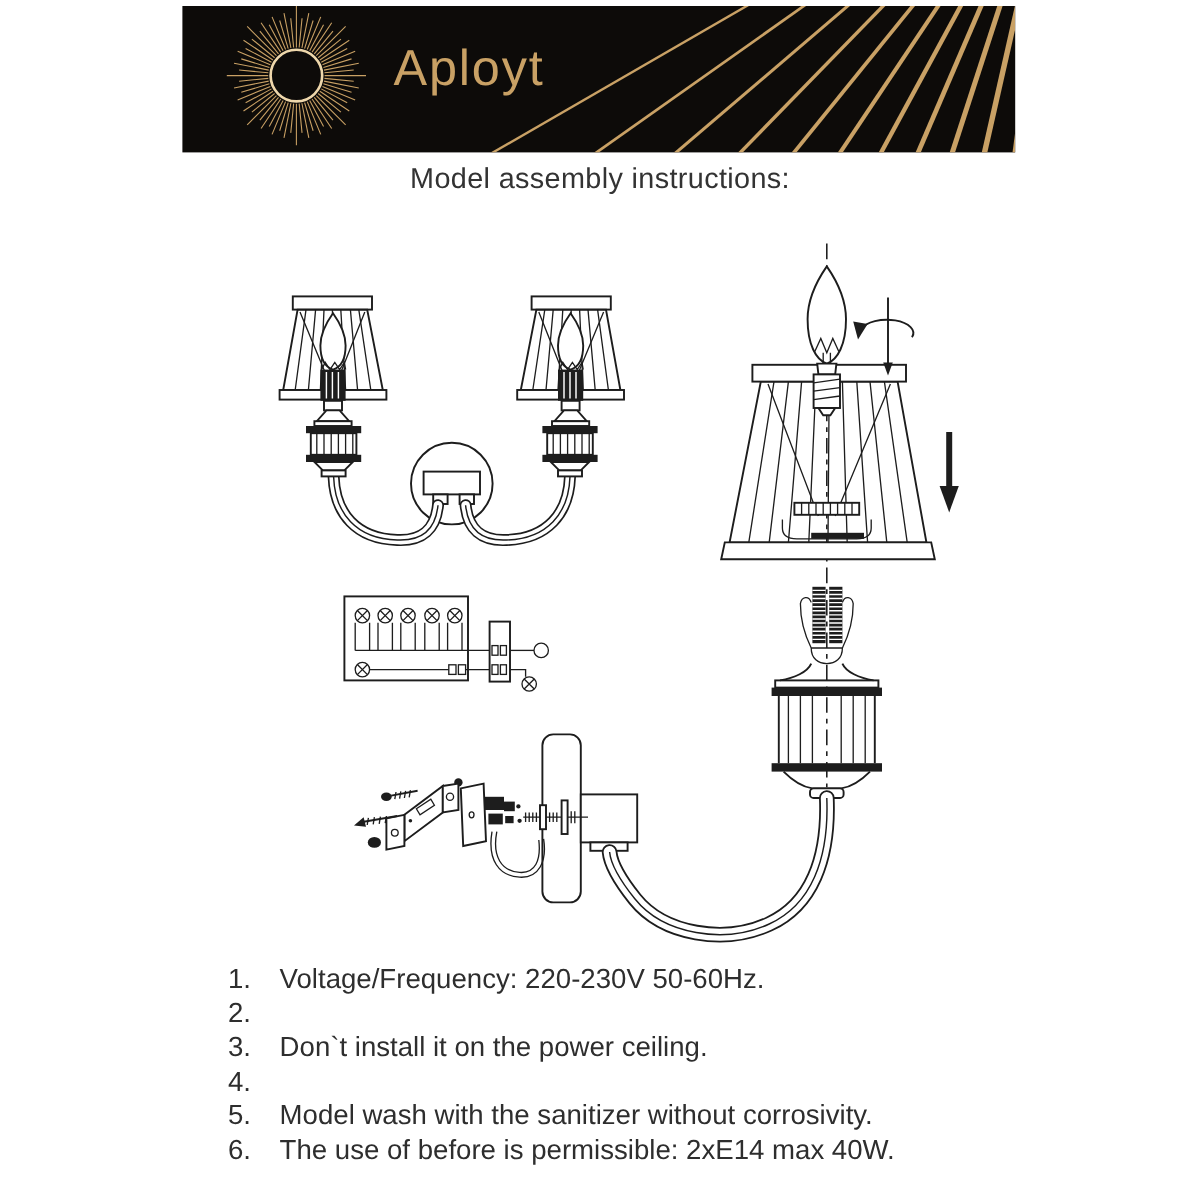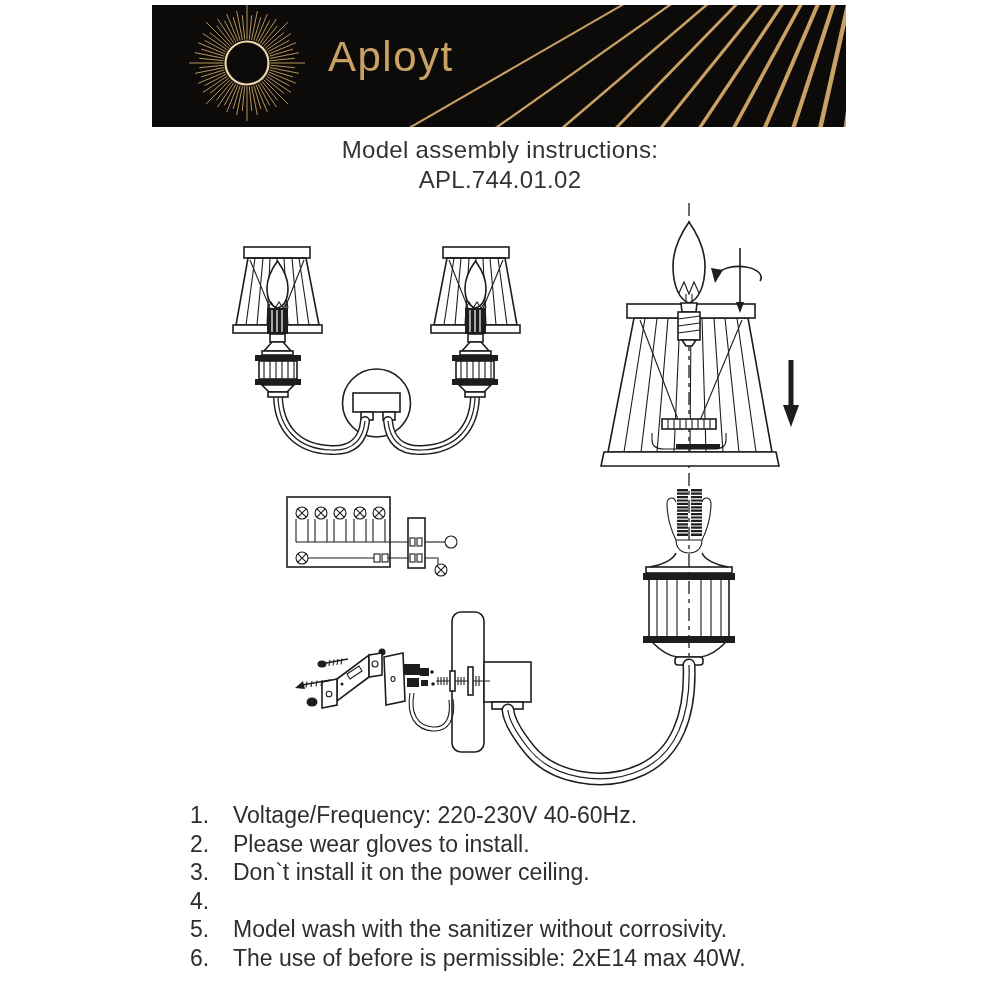--- a/index.html
+++ b/index.html
@@ -121,21 +121,20 @@
           <line x1="730" y1="-150" x2="167.29958545597708" y2="330.59155576433596" stroke="#c9a165" stroke-width="2.5599999999999996"></line>
           <line x1="730" y1="-150" x2="125.68524918035757" y2="277.0874406275529" stroke="#c9a165" stroke-width="2.2799999999999994"></line>
           <line x1="730" y1="-150" x2="89.14120119951531" y2="219.99999999999994" stroke="#c9a165" stroke-width="1.9999999999999996"></line>
         </g>
     </svg>
     <div class="brand">Aployt</div>
   </div>
 
   <div class="title">
     <div>Model assembly instructions:</div>
-    <div>APL.744.01.02</div>
   </div>
 
   <svg class="art" viewBox="0 0 1000 1000">
     <defs>
       <path id="armL" d="M 278,397 C 279,428 297,449 331,450 C 352,451 363,441 365,421"></path>
       <path id="armR" d="M 475,397 C 474,428 456,449 422,450 C 401,451 390,441 388,421"></path>
       <path id="armU" d="M 689,665 C 691,716 676,754 641,770 C 604,787 553,779 529,749 C 517,734 509,721 508,710"></path>
     </defs>
 
     <g>
@@ -331,25 +330,24 @@
         <use href="#armU" class="t2o"></use>
           <use href="#armU" class="t2i"></use>
           <use href="#armU" class="t1c"></use>
       </g>
     </g>
   </svg>
 
   <ol class="instructions">
     <li>
       <span class="num">1.</span>
-      <span class="txt">Voltage/Frequency: 220-230V 40-60Hz.</span>
+      <span class="txt">Voltage/Frequency: 220-230V 50-60Hz.</span>
       </li>
     <li>
       <span class="num">2.</span>
-      <span class="txt">Please wear gloves to install.</span>
       </li>
     <li>
       <span class="num">3.</span>
       <span class="txt">Don`t install it on the power ceiling.</span>
       </li>
     <li>
       <span class="num">4.</span>
       </li>
     <li>
       <span class="num">5.</span>

